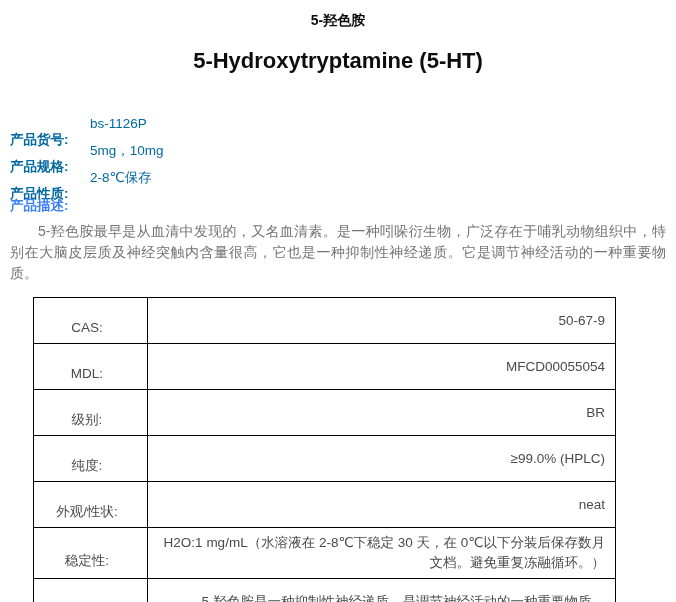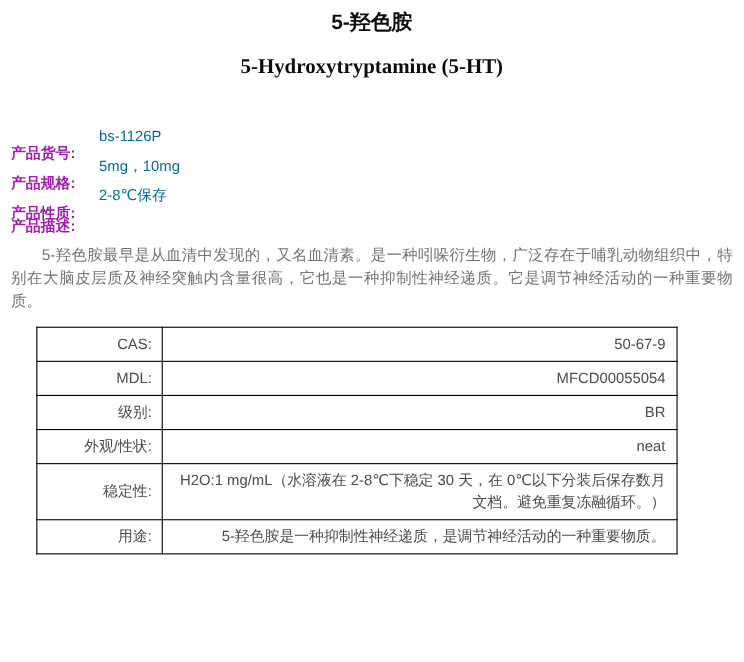--- a/index.html
+++ b/index.html
@@ -14,57 +14,56 @@
     color: #222;
     overflow: hidden;
   }
   .doc {
     padding: 6px 10px 0 10px;
     box-sizing: border-box;
   }
   .title-zh {
     margin: 2px 0 0 0;
     text-align: center;
-    font-size: 19px;
+    font-size: 14px;
     font-weight: bold;
     color: #0d0d0d;
     line-height: 25px;
   }
   .title-en {
     margin: 15px 0 0 0;
     text-align: center;
-    font-size: 19px;
+    font-size: 22px;
     font-weight: bold;
     color: #0d0d0d;
     line-height: 25px;
-    font-family: Liberation Serif, serif;
   }
   .info-block {
     margin-top: 37px;
   }
   .info-row {
     display: flex;
     align-items: center;
     height: 27px;
     font-size: 13.5px;
   }
   .info-label {
     font-weight: bold;
-    color: #a21caf;
+    color: #0369a1;
     width: 80px;
     flex: 0 0 80px;
     margin-top: 33px;
   }
   .info-value {
     color: #0369a1;
   }
   .section-heading {
     font-size: 13.5px;
     font-weight: bold;
-    color: #a21caf;
+    color: #3b82f6;
     line-height: 18px;
   }
   .desc-heading {
     margin-top: 6px;
   }
   .desc-text {
     margin: 6px 0 0 0;
     width: 656px;
     font-size: 14px;
     line-height: 21px;
@@ -83,22 +82,22 @@
   }
   .props-table td {
     border: 1px solid #000000;
     font-size: 13.5px;
     color: #4a4a4a;
     line-height: 20px;
     vertical-align: middle;
   }
   .props-table td.cell-label {
     width: 102px;
-    text-align: right;
-    padding: 5px 9px 5px 2px;
+    text-align: center;
+    padding: 20px 9px 5px 2px;
   }
   .props-table td.cell-value {
     text-align: right;
     padding: 5px 10px 5px 12px;
     word-break: break-word;
   }
 </style>
 </head>
 <body>
 
@@ -142,20 +141,24 @@
     <td class="cell-value">MFCD00055054</td>
   </tr>
 
 
 
   <tr>
     <td class="cell-label">级别:</td>
     <td class="cell-value">BR</td>
   </tr>
 
+  <tr>
+    <td class="cell-label">纯度:</td>
+    <td class="cell-value">≥99.0% (HPLC)</td>
+  </tr>
 
   <tr>
     <td class="cell-label">外观/性状:</td>
     <td class="cell-value">neat</td>
   </tr>
 
   <tr>
     <td class="cell-label">稳定性:</td>
     <td class="cell-value">H2O:1 mg/mL（水溶液在 2-8℃下稳定 30 天，在 0℃以下分装后保存数月文档。避免重复冻融循环。）</td>
   </tr>

